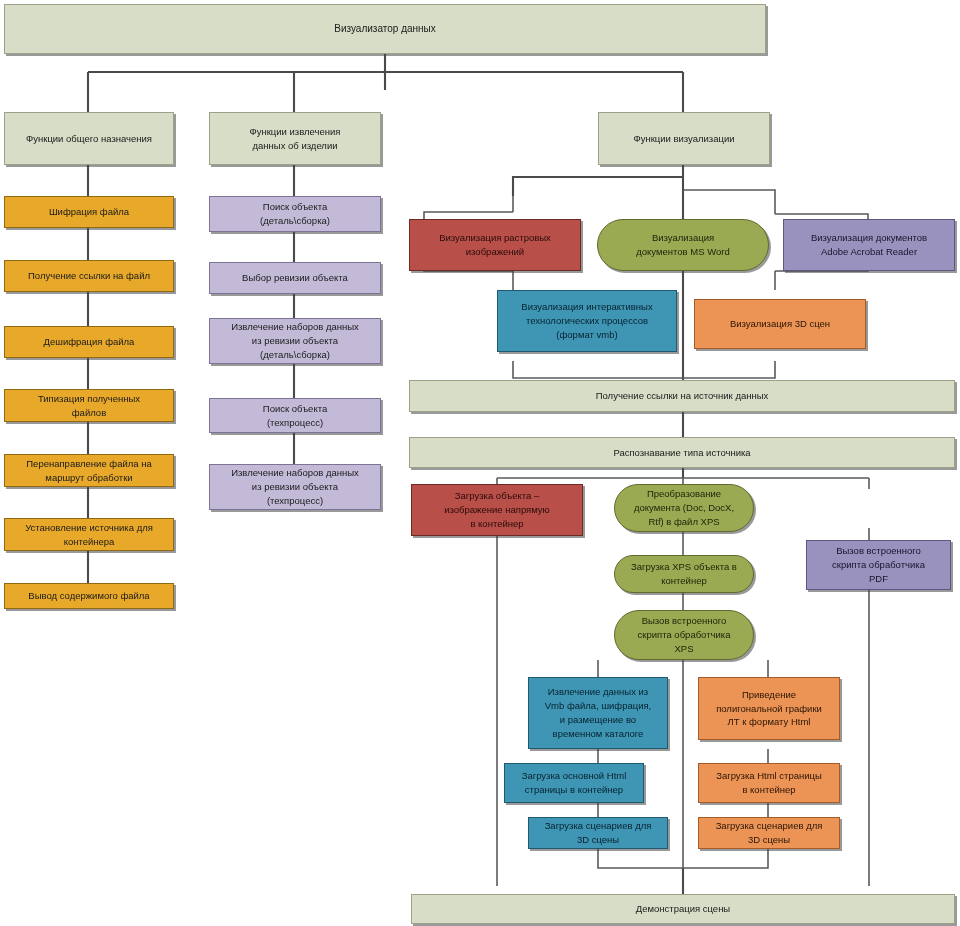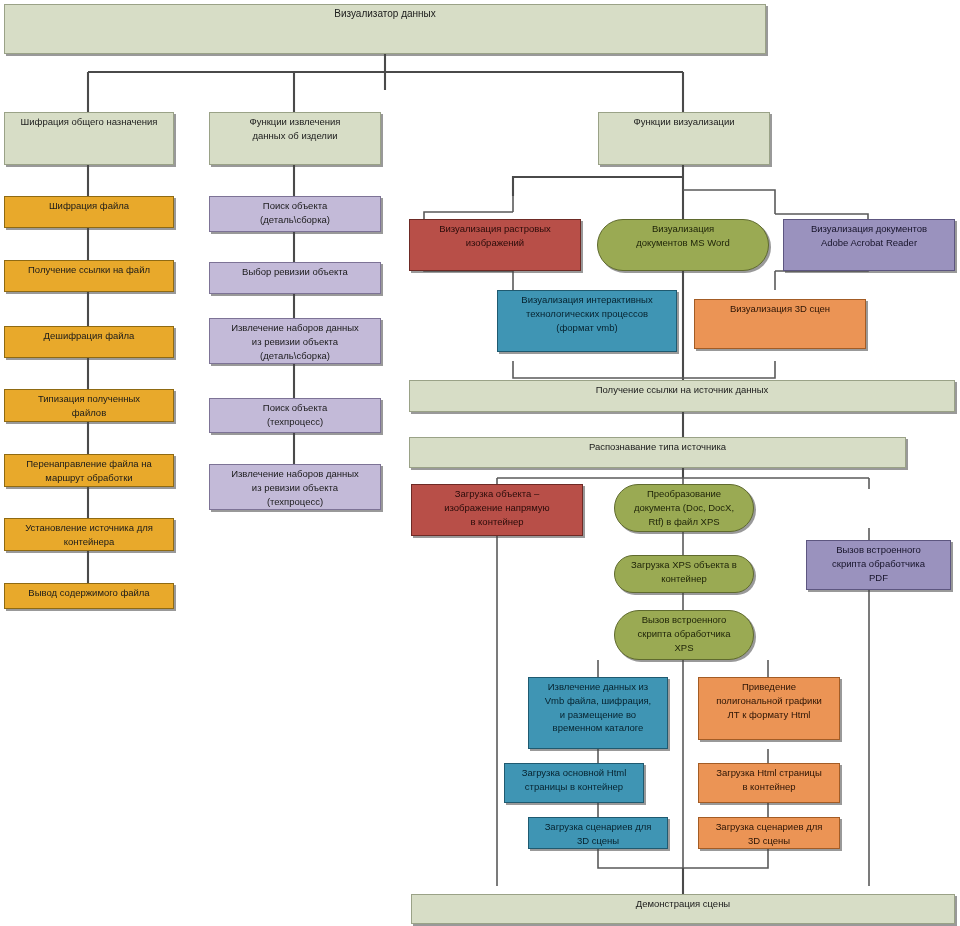--- a/index.html
+++ b/index.html
@@ -1,21 +1,21 @@
 <!DOCTYPE html>
 <html><head>
 <meta charset="utf-8">
 <style>
   html,body{margin:0;padding:0;background:#ffffff;}
   body{font-family:"Liberation Sans","DejaVu Sans",sans-serif;}
   #canvas{position:relative;width:960px;height:926px;overflow:hidden;background:#fff;}
   .box{
     position:absolute;
     box-sizing:border-box;
-    display:flex;align-items:flex-start;justify-content:center;
+    display:flex;align-items:center;justify-content:center;
     text-align:center;
     font-size:9.5px;
     line-height:1.45;
     padding:2px 4px;
     border:1px solid #7d7d7d;
     color:#1a1a1a;
     z-index:5;
   }
   .box span{display:block;width:100%;}
   .shadow{box-shadow:2px 2px 0 rgba(70,70,70,.55);}
@@ -104,21 +104,21 @@
     <path d="M768 849 V868 H683"></path>
 
     <line class="thick" x1="683" y1="868" x2="683" y2="894"></line>
   </svg>
 
   <div class="box c-pale shadow" style="left:4px;top:4px;width:762px;height:50px;font-size:10px;">
     <span>Визуализатор данных</span>
   </div>
 
   <div class="box c-pale shadow" style="left:4px;top:112px;width:170px;height:53px;">
-    <span>Шифрация общего назначения</span>
+    <span>Функции общего назначения</span>
   </div>
   <div class="box c-pale shadow" style="left:209px;top:112px;width:172px;height:53px;">
     <span>Функции извлечения<br>данных об изделии</span>
   </div>
   <div class="box c-pale shadow" style="left:598px;top:112px;width:172px;height:53px;">
     <span>Функции визуализации</span>
   </div>
 
   <div class="box c-orange shadow" style="left:4px;top:196px;width:170px;height:32px;">
     <span>Шифрация файла</span>
@@ -170,21 +170,21 @@
   <div class="box c-blue shadow" style="left:497px;top:290px;width:180px;height:62px;">
     <span>Визуализация интерактивных<br>технологических процессов<br>(формат vmb)</span>
     </div>
   <div class="box c-peach shadow" style="left:694px;top:299px;width:172px;height:50px;">
     <span>Визуализация 3D сцен</span>
     </div>
 
   <div class="box c-pale shadow" style="left:409px;top:380px;width:546px;height:32px;">
     <span>Получение ссылки на источник данных</span>
     </div>
-  <div class="box c-pale shadow" style="left:409px;top:437px;width:497px;height:31px;">
+  <div class="box c-pale shadow" style="left:409px;top:437px;width:546px;height:31px;">
     <span>Распознавание типа источника</span>
     </div>
 
   <div class="box c-red shadow" style="left:411px;top:484px;width:172px;height:52px;">
     <span>Загрузка объекта –<br>изображение напрямую<br>в контейнер</span>
     </div>
 
   <div class="box c-olive shadow" style="left:614px;top:484px;width:140px;height:48px;">
     <span>Преобразование<br>документа (Doc, DocX,<br>Rtf) в файл XPS</span>
     </div>

